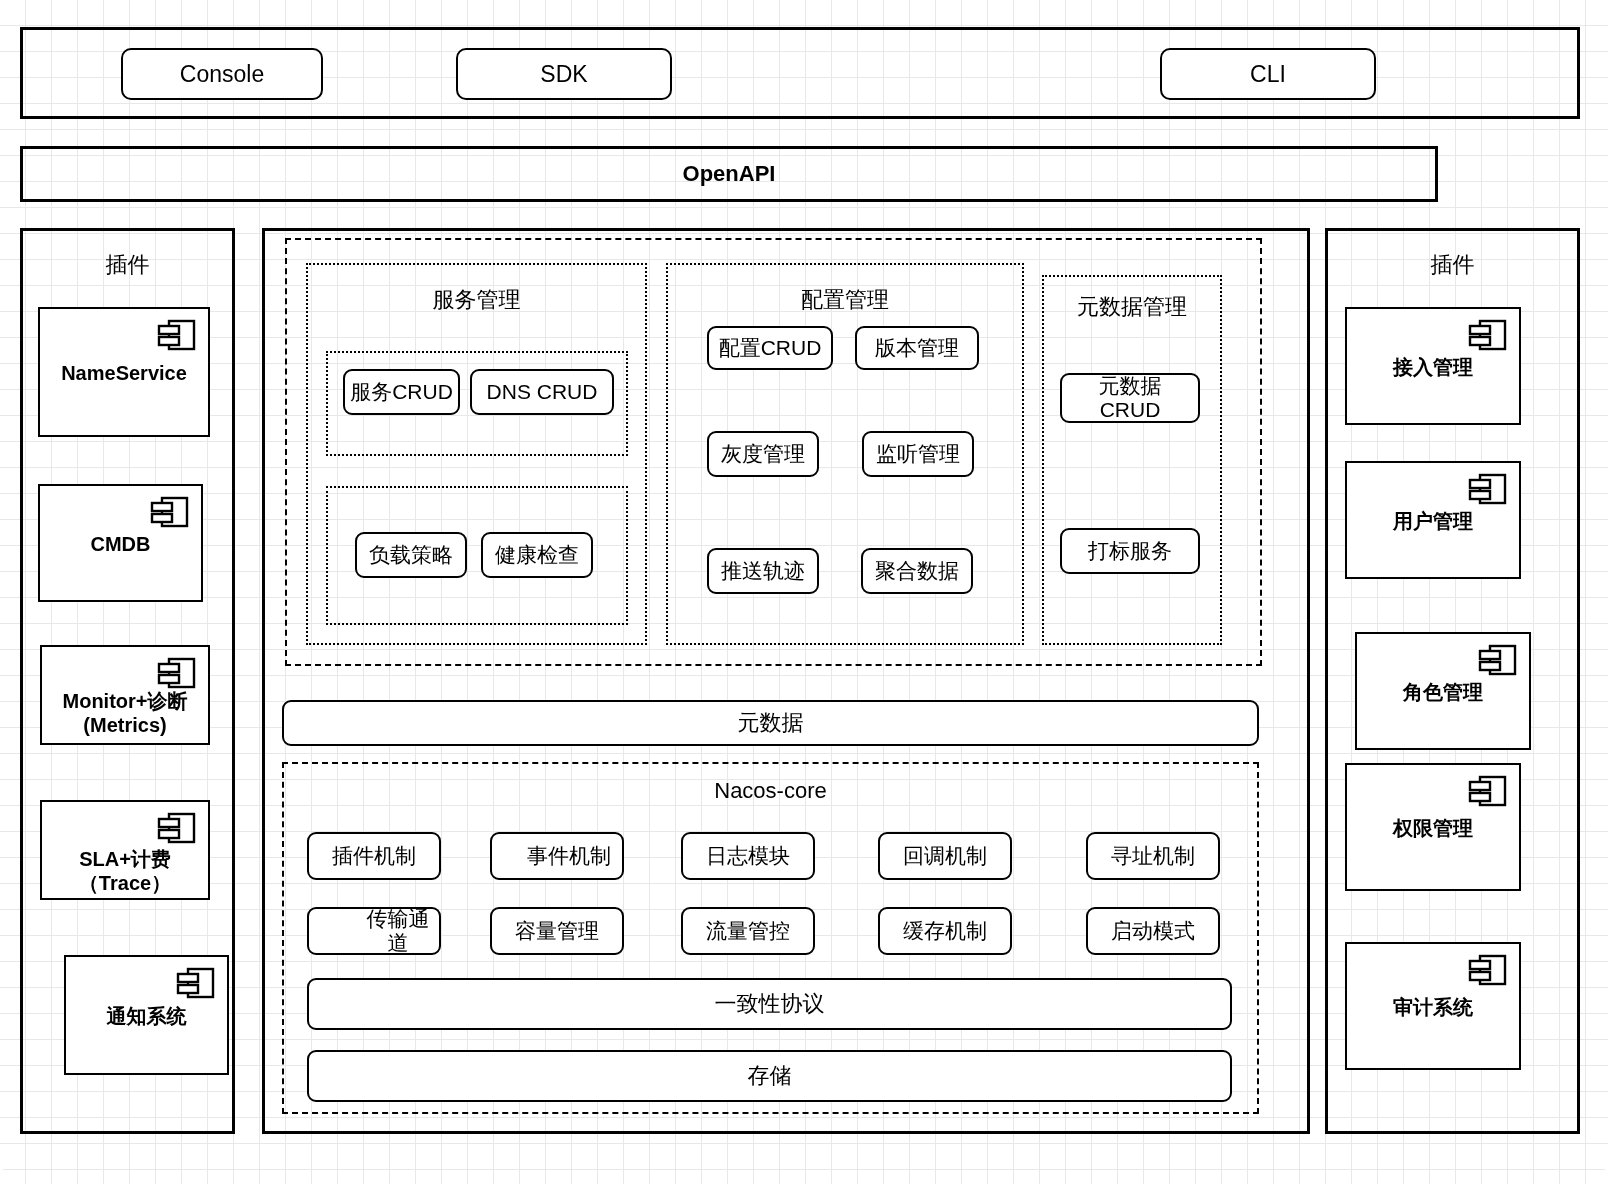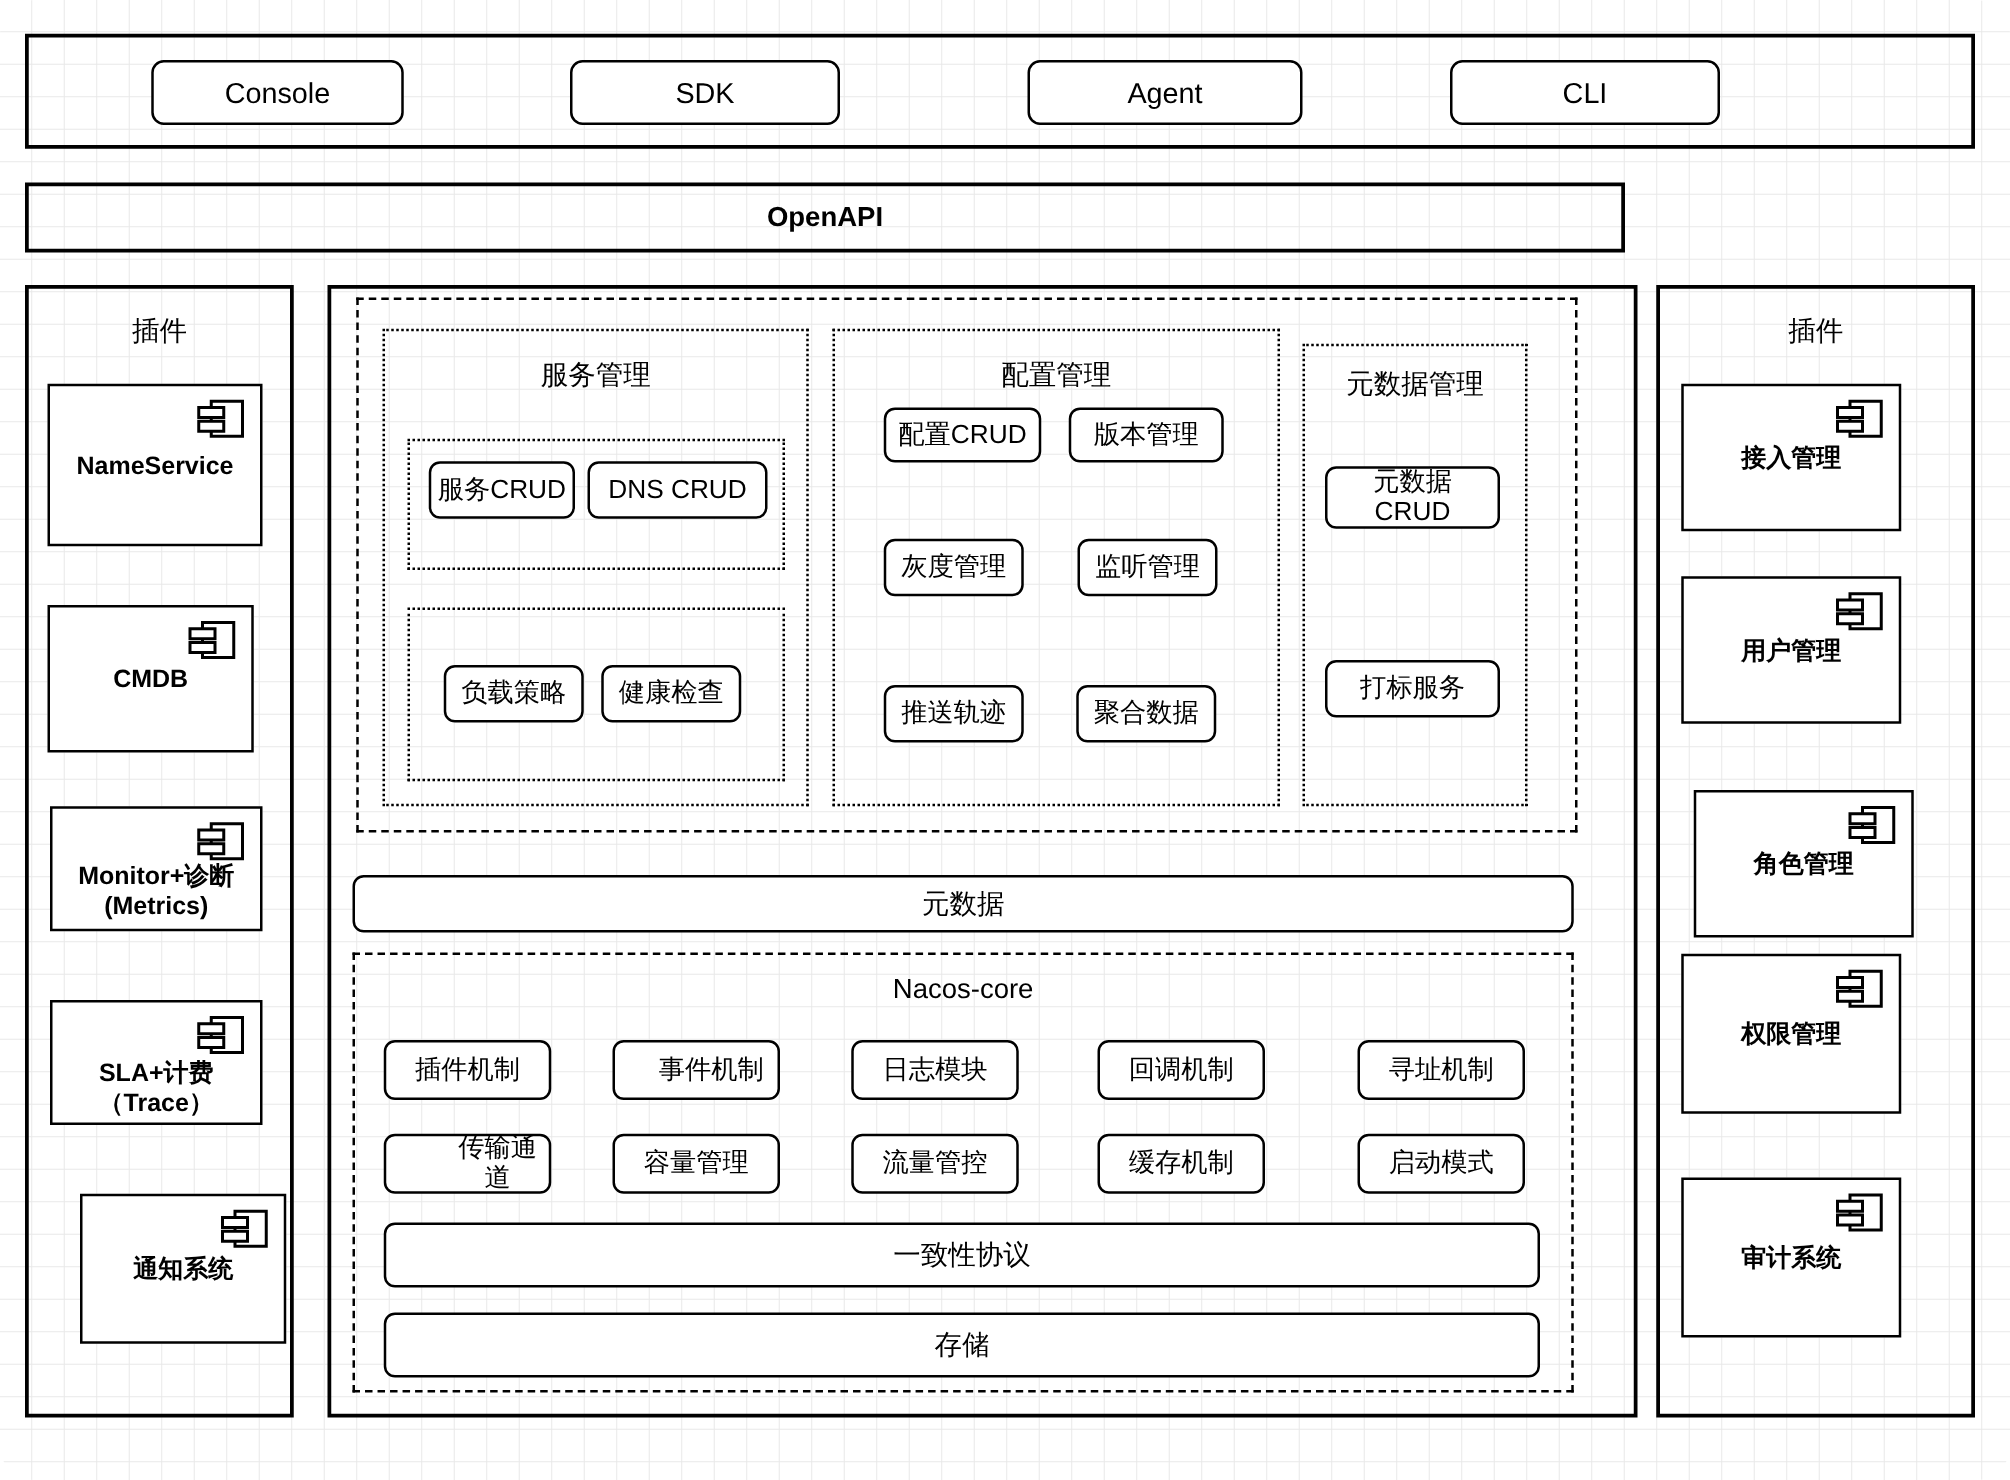--- a/index.html
+++ b/index.html
@@ -119,28 +119,25 @@
 <div id="canvas">
 
   <div class="abs outer" style="left:20px; top:27px; width:1560px; height:92px;"></div>
 
   <div class="abs client" style="left:121px; top:48px; width:202px; height:52px;">
     <span>Console</span>
   </div>
   <div class="abs client" style="left:456px; top:48px; width:216px; height:52px;">
     <span>SDK</span>
   </div>
-  <div class="abs client" style="left:822px; top:48px; width:220px; height:52px;">
-    <span>Agent</span>
-  </div>
   <div class="abs client" style="left:1160px; top:48px; width:216px; height:52px;">
     <span>CLI</span>
   </div>
 
-  <div class="abs outer" style="left:20px; top:146px; width:1280px; height:56px;">
+  <div class="abs outer" style="left:20px; top:146px; width:1418px; height:56px;">
     <div class="openapi-label">OpenAPI</div>
   </div>
 
   <div class="abs outer" style="left:20px; top:228px; width:215px; height:906px;">
     <div class="caption" style="top:19px;">插件</div>
   </div>
 
   <div class="plugin" style="left:38px; top:307px; width:172px; height:130px;">
     <svg class="comp-icon" viewBox="0 0 40 32">
       <rect x="13" y="2" width="25" height="28" fill="#fff" stroke="#000" stroke-width="2.4"></rect>

